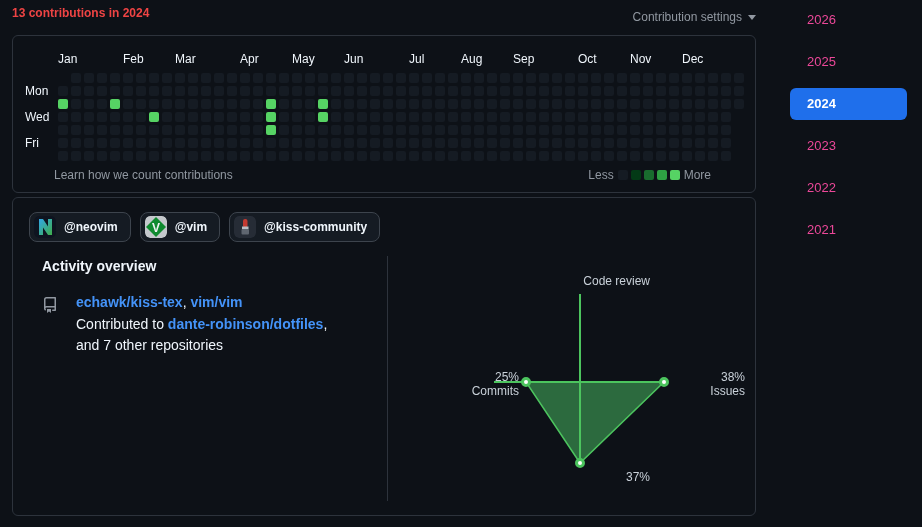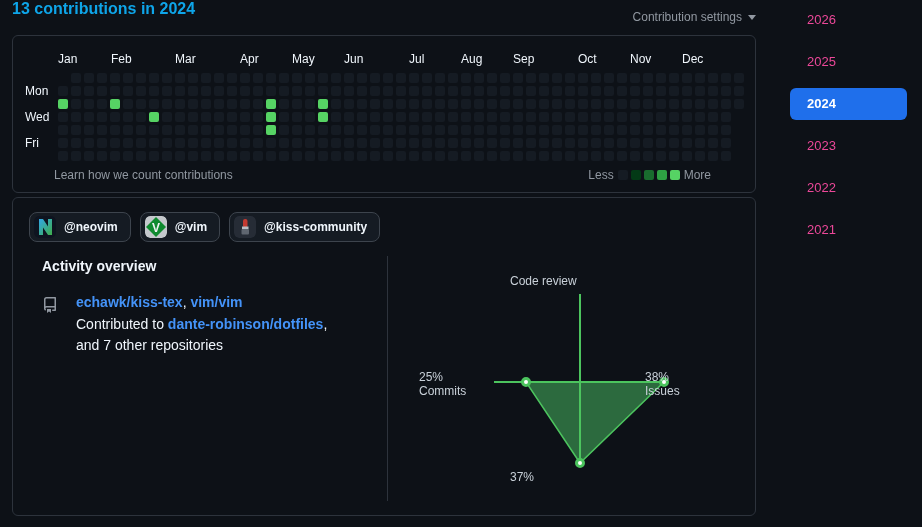--- a/index.html
+++ b/index.html
@@ -6,21 +6,21 @@
   html,body { width: 922px; height: 527px; overflow: hidden; }
   body {
     position: relative;
     background: var(--bg, #0d1117);
     font-family: "Liberation Sans", sans-serif;
     color: #f0f6fc;
   }
   .abs { position: absolute; }
 
   
-  .page-title { left: 12px; top: 0; font-size: 16px; font-weight: 700; color: #0ea5e9; }
+  .page-title { left: 12px; top: 6px; font-size: 12px; font-weight: 700; color: #ef4444; }
   .contrib-settings { top: 10px; right: 166px; font-size: 12px; color: #9198a1; cursor: pointer; display: flex; align-items: center; gap: 6px; }
   .caret-down { width: 0; height: 0; border-left: 4px solid transparent; border-right: 4px solid transparent; border-top: 5px solid #9198a1; display: inline-block; }
 
   
   .card { border: 1px solid #2d333c; border-radius: 6px; background: #0d1117; }
   #graph-card { left: 12px; top: 35px; width: 744px; height: 158px; }
   #overview-card { left: 12px; top: 197px; width: 744px; height: 319px; }
 
   
   .month-label { position: absolute; top: 16px; font-size: 12px; color: #f0f6fc; }
@@ -45,21 +45,21 @@
   .contrib-text a { color: var(--link-blue, #4493f8); font-weight: 700; text-decoration: none; cursor: pointer; }
 
   
   .v-divider { left: 374px; top: 58px; width: 1px; height: 245px; background: #2d333c; }
 
   
   .radar-svg { left: 384px; top: 56px; }
   .axis { stroke: var(--radar-line, #4cc45e); stroke-width: 2; }
   .radar-fill { fill: var(--radar-fill, #2c6a3e); stroke: var(--radar-line, #4cc45e); stroke-width: 1.5; }
   .dot { fill: #ffffff; stroke: var(--radar-line, #4cc45e); stroke-width: 3; }
-  .radar-label { position: absolute; font-size: 12px; line-height: 14px; color: #c9d1d9; text-align: left; }
+  .radar-label { position: absolute; font-size: 12px; line-height: 14px; color: #c9d1d9; text-align: right; }
   #radar-label-top    { left: 497px; top: 76px;  width: 140px; }
   #radar-label-left   { left: 406px; top: 172px; width: 100px; }
   #radar-label-right  { left: 632px; top: 172px; width: 100px; }
   #radar-label-bottom { left: 497px; top: 272px; width: 140px; }
 
   
   #years { left: 790px; top: 4px; width: 117px; }
   .year-item { height: 32px; line-height: 32px; padding-left: 17px; margin-bottom: 10px;
                font-size: 13px; color: #ec4899; border-radius: 6px; cursor: pointer; }
   .year-item.selected { background: var(--accent-blue, #1f6feb); color: #ffffff; font-weight: 700; }
@@ -69,21 +69,21 @@
 
 <h1 class="abs page-title">13 contributions in 2024</h1>
 <div class="abs contrib-settings">
   <span>Contribution settings</span>
   <span class="caret-down"></span>
 </div>
 
 <div id="graph-card" class="abs card">
   <div id="months">
       <span class="month-label" style="left: 45px;">Jan</span>
-      <span class="month-label" style="left: 98px;">Feb</span>
+      <span class="month-label" style="left: 110px;">Feb</span>
       <span class="month-label" style="left: 162px;">Mar</span>
       <span class="month-label" style="left: 227px;">Apr</span>
       <span class="month-label" style="left: 279px;">May</span>
       <span class="month-label" style="left: 331px;">Jun</span>
       <span class="month-label" style="left: 396px;">Jul</span>
       <span class="month-label" style="left: 448px;">Aug</span>
       <span class="month-label" style="left: 500px;">Sep</span>
       <span class="month-label" style="left: 565px;">Oct</span>
       <span class="month-label" style="left: 617px;">Nov</span>
       <span class="month-label" style="left: 669px;">Dec</span>

